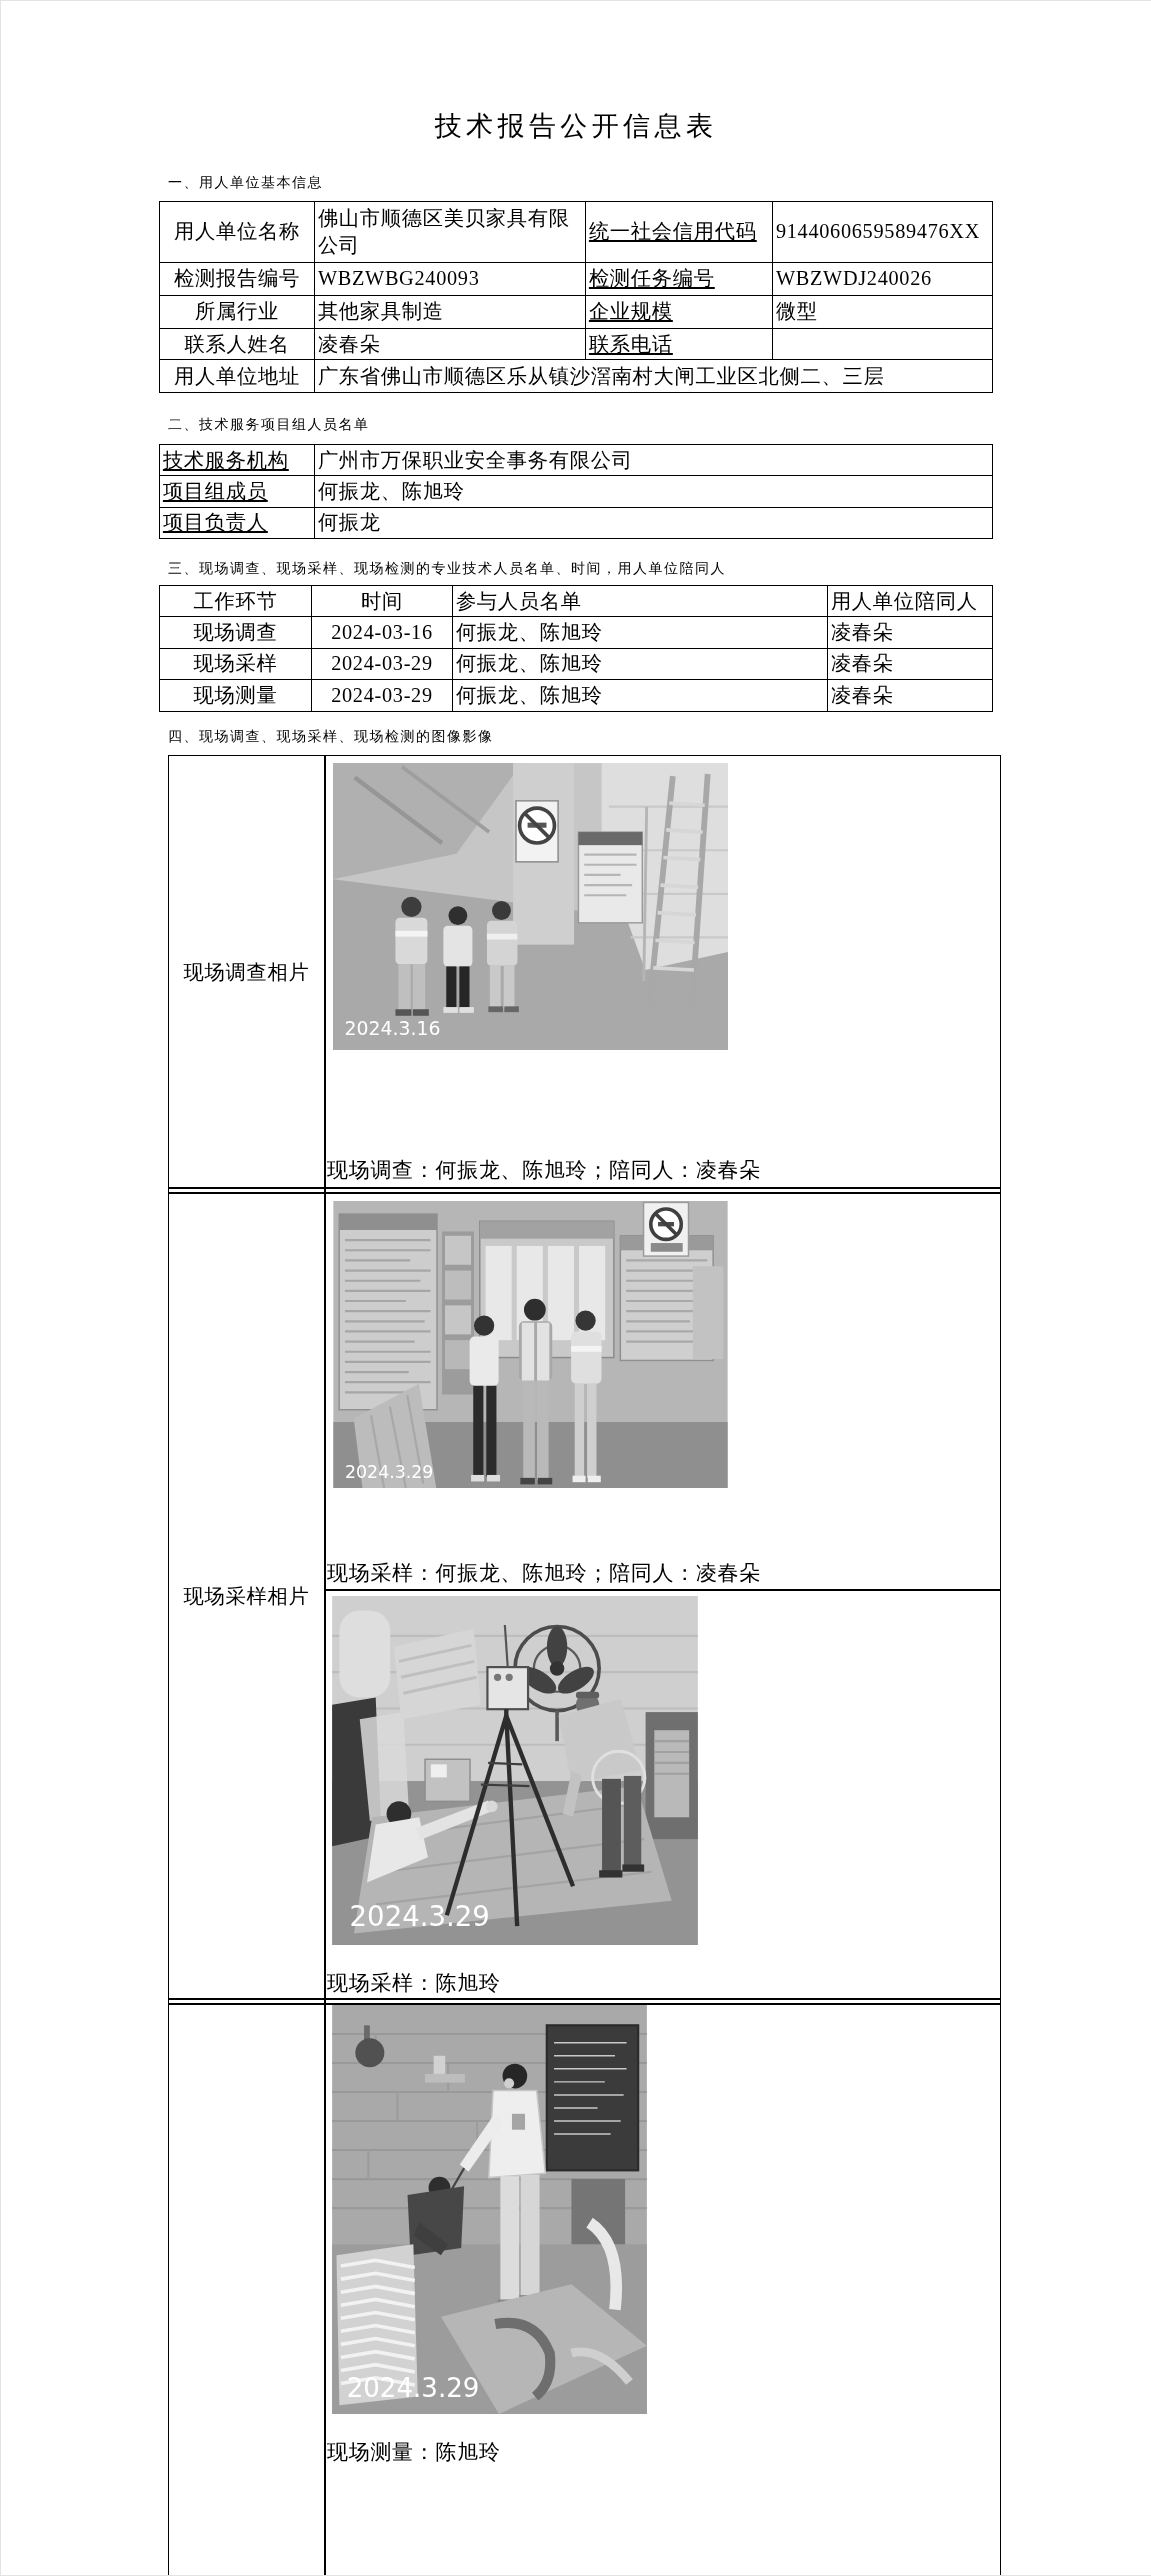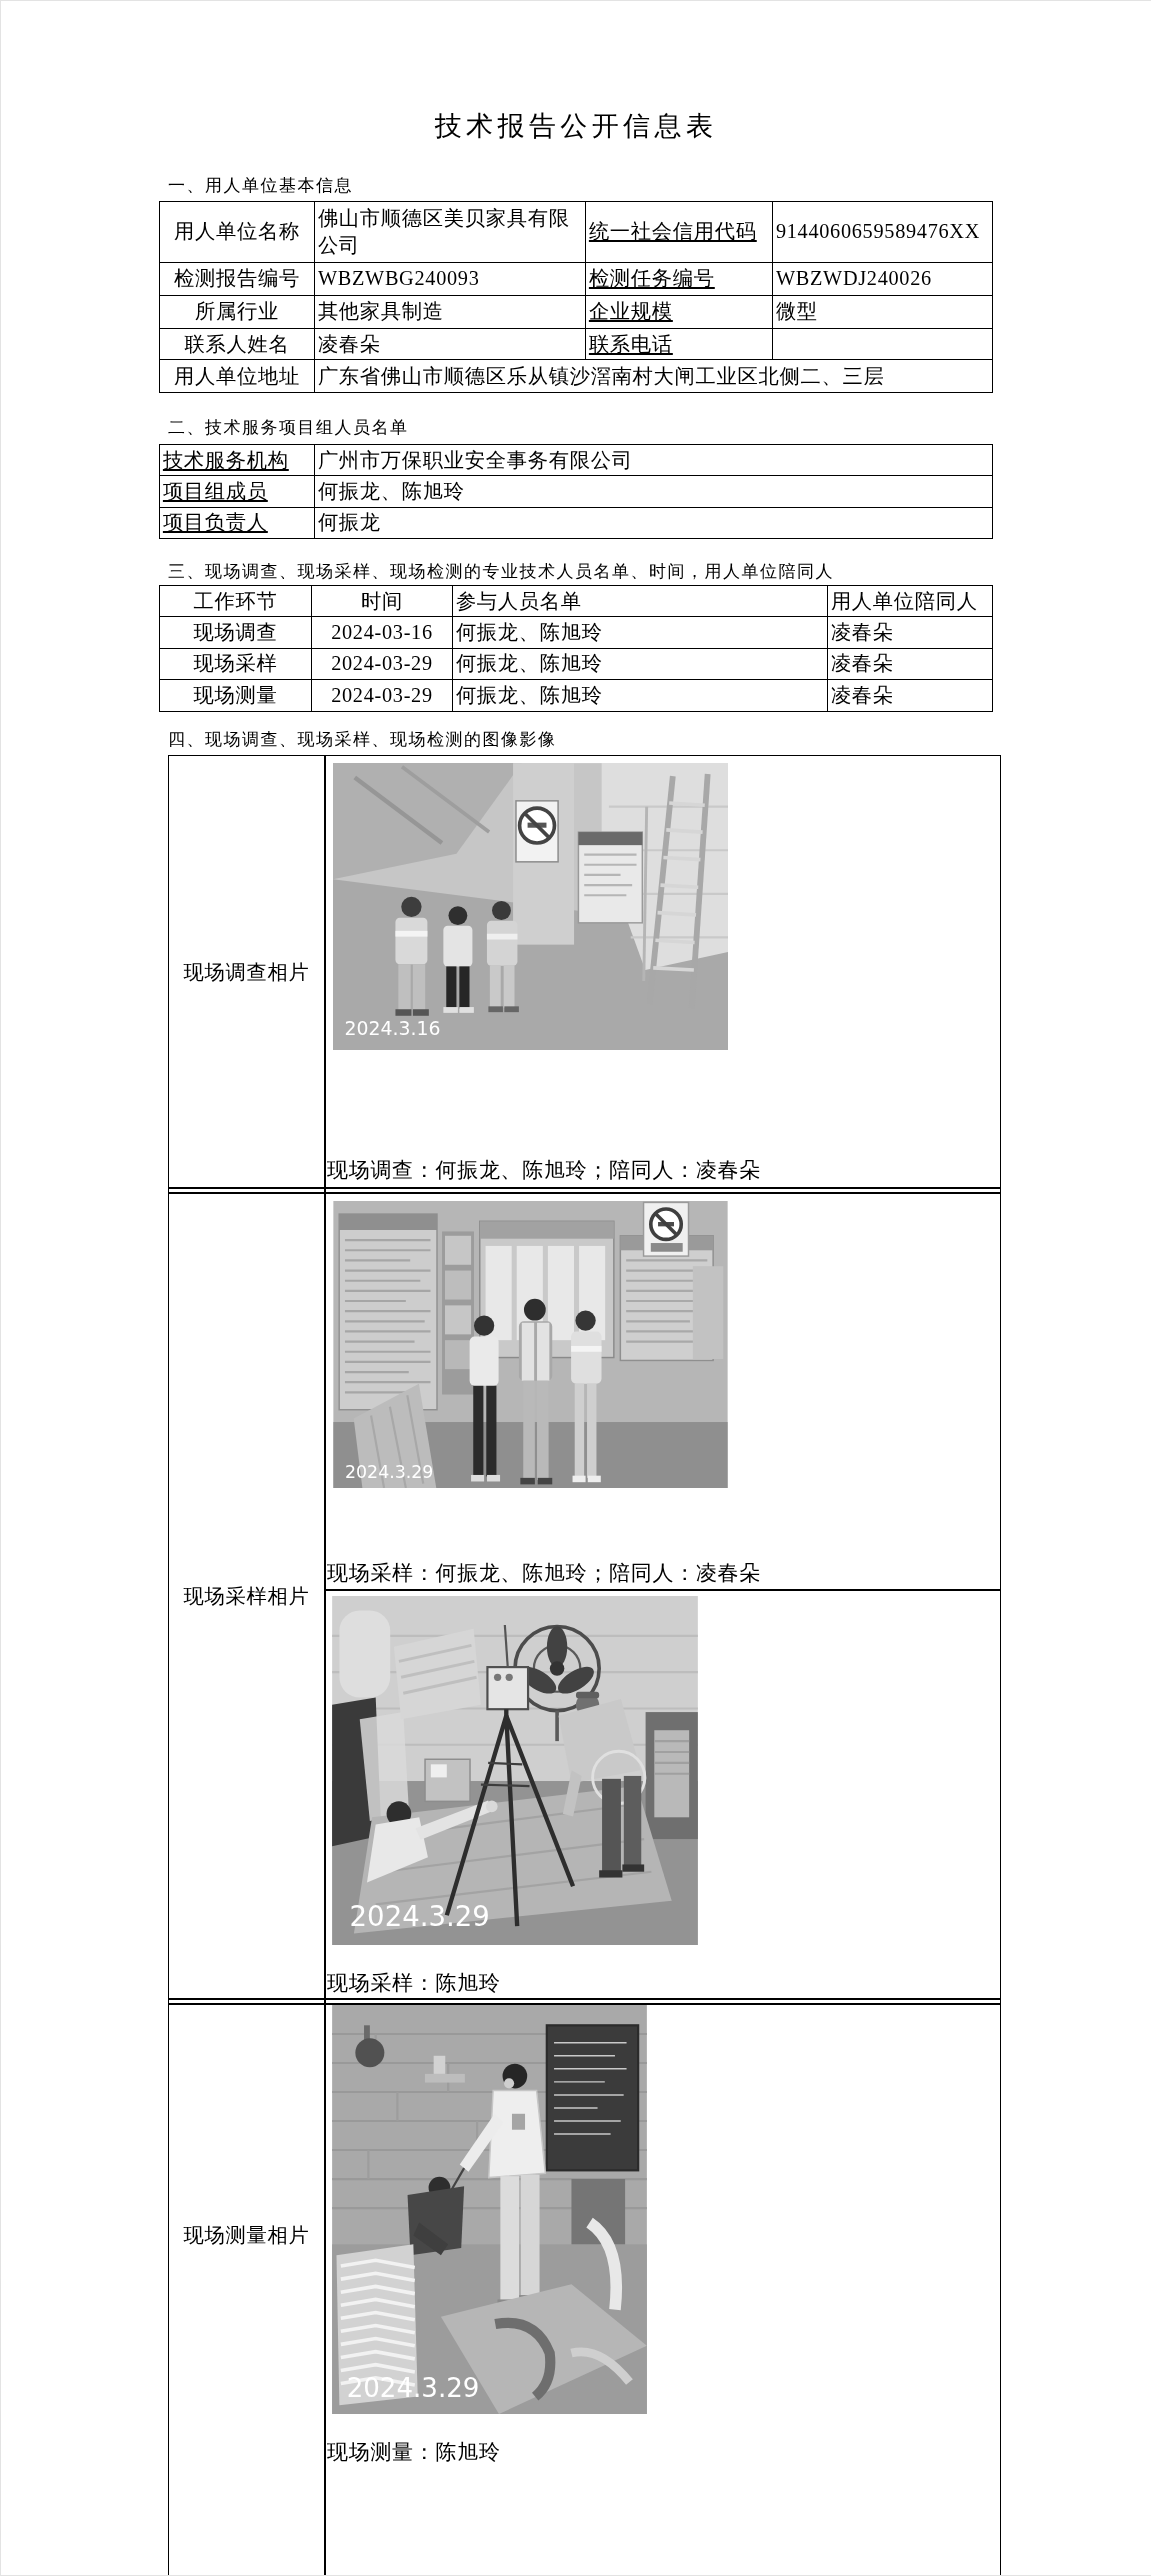--- a/index.html
+++ b/index.html
@@ -6,21 +6,21 @@
   .page{
     position:relative;width:1152px;height:2576px;background:#ffffff;
     font-family:"Liberation Serif","DejaVu Serif",serif;color:#000;
     border:0.7px solid #e3e3e3;box-sizing:border-box;overflow:hidden;
   }
   .doc-title{
     position:absolute;left:0;top:107px;width:100%;text-align:center;
     font-size:27px;letter-spacing:4.4px;white-space:nowrap;
   }
   .sec-heading{
-    position:absolute;left:167px;font-size:17px;letter-spacing:1.5px;white-space:nowrap;
+    position:absolute;left:167px;font-size:14px;letter-spacing:1.5px;white-space:nowrap;
   }
   table.grid{position:absolute;left:158px;border-collapse:collapse;table-layout:fixed;width:833px;}
   table.grid td{
     border:1.5px solid #000;font-size:20.3px;letter-spacing:0.7px;vertical-align:middle;
     padding:1.5px 2.9px;line-height:1.35;overflow:hidden;
   }
   td.lc{text-align:center;}
   td.ll{text-align:left;padding-left:7.3px;text-decoration:underline;}
   td.lv{text-align:left;padding-left:8.7px;}
   .photo-table{
@@ -148,21 +148,20 @@
   <div class="photo-table">
     <div class="vline"></div>
     <div class="hline" style="top:431px"></div>
     <div class="hline" style="top:436px"></div>
     <div class="hline partial" style="top:833px"></div>
     <div class="hline" style="top:1242px"></div>
     <div class="hline" style="top:1247px"></div>
 
     <div class="plabel" style="top:0;height:431px">现场调查相片</div>
     <div class="plabel" style="top:438px;height:804px">现场采样相片</div>
-    <div class="plabel" style="top:1248px;height:462px">现场测量相片</div>
 
     <svg class="photo" style="left:164px;top:7.3px" width="395" height="287" viewBox="0 0 544 395">
       <rect width="544" height="395" fill="#c6c6c6"></rect>
       <polygon points="0,0 260,0 170,125 0,160" fill="#b0b0b0"></polygon>
       <line x1="30" y1="20" x2="150" y2="110" stroke="#969696" stroke-width="6"></line>
       <line x1="95" y1="5" x2="215" y2="95" stroke="#9e9e9e" stroke-width="5"></line>
       <polygon points="0,160 544,230 544,395 0,395" fill="#a9a9a9"></polygon>
       <polygon points="370,0 544,0 544,260 430,285 370,120" fill="#dedede"></polygon>
       <path d="M380,60 H544 M385,120 H544 M395,180 H544 M410,240 H544" stroke="#c9c9c9" stroke-width="3" fill="none"></path>
       <rect x="248" y="0" width="84" height="250" fill="#cfcfcf"></rect>

